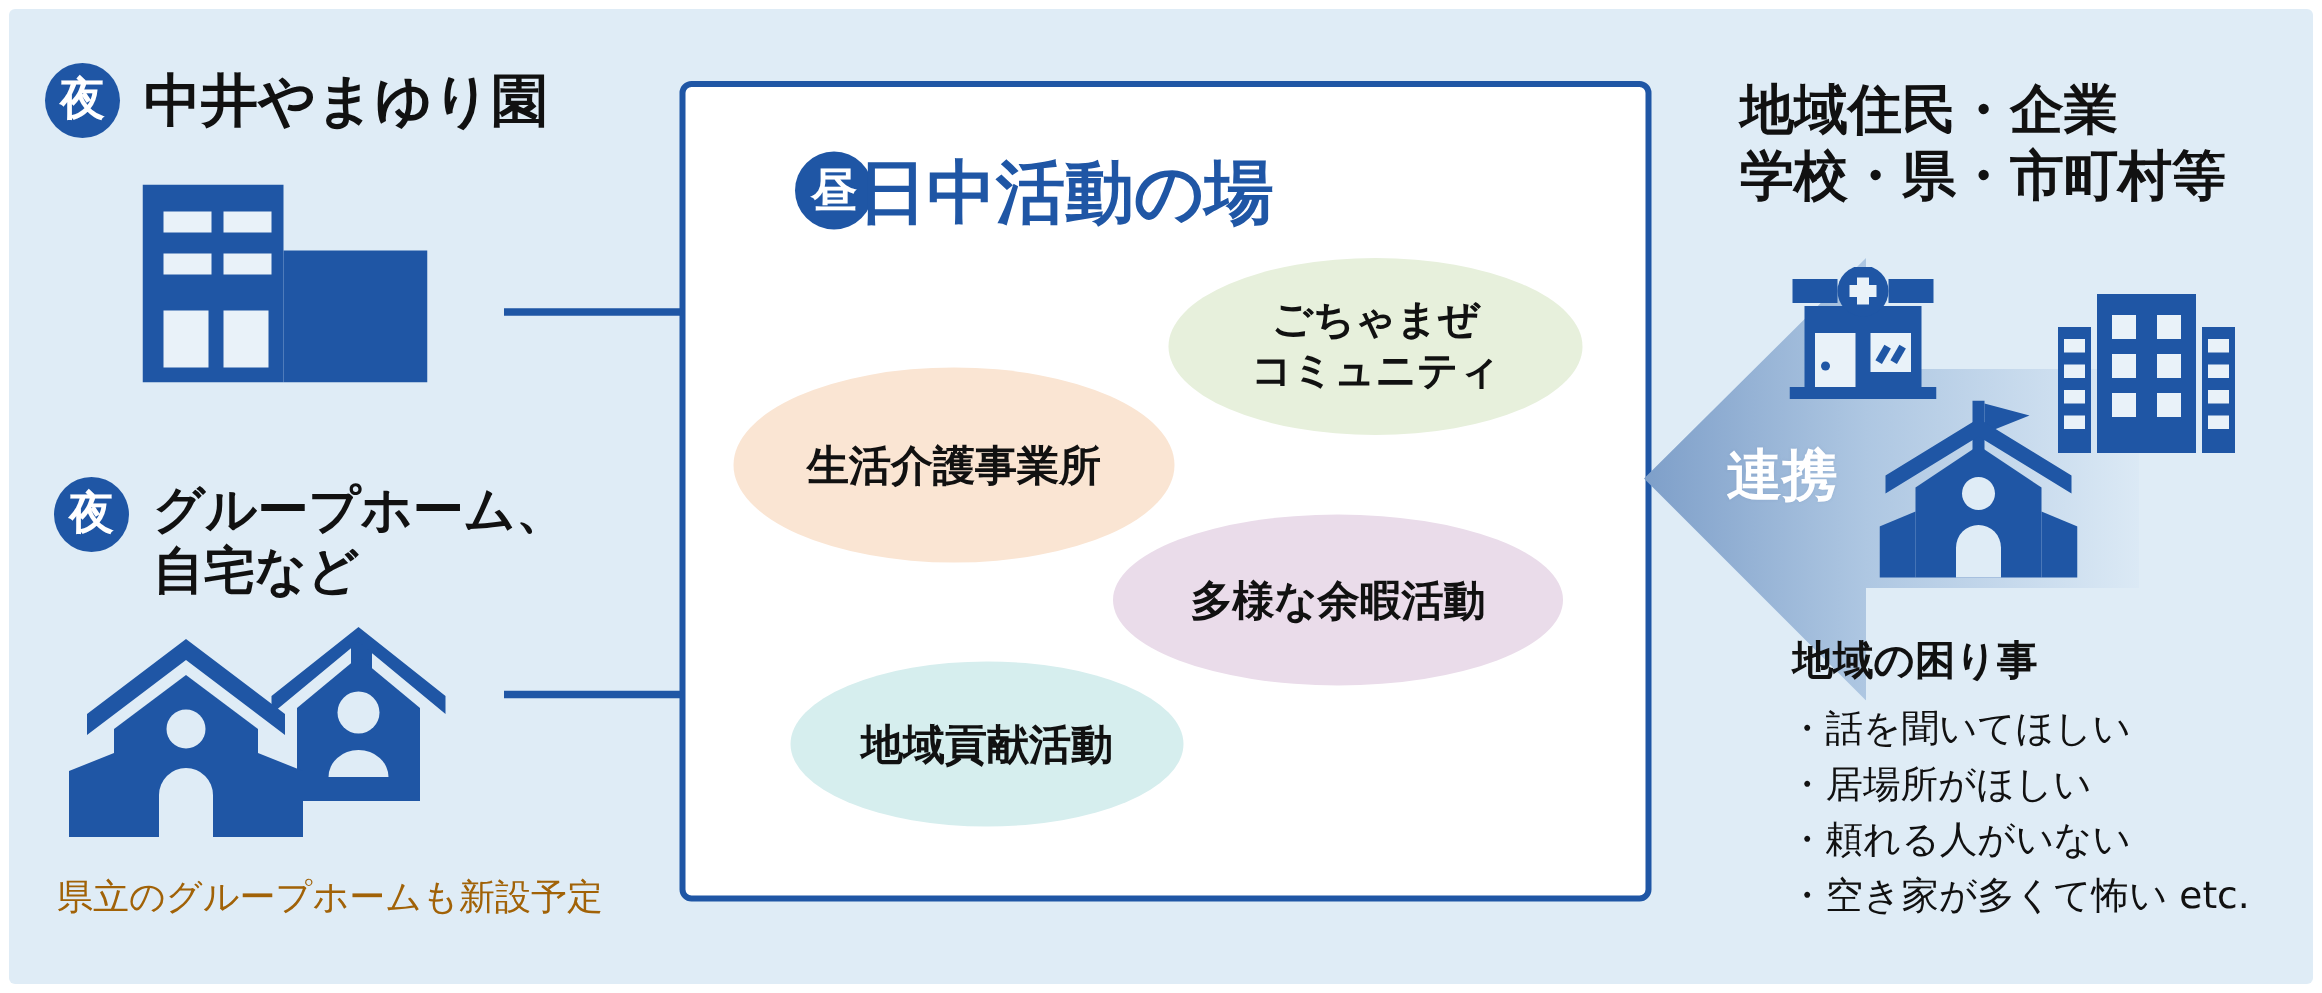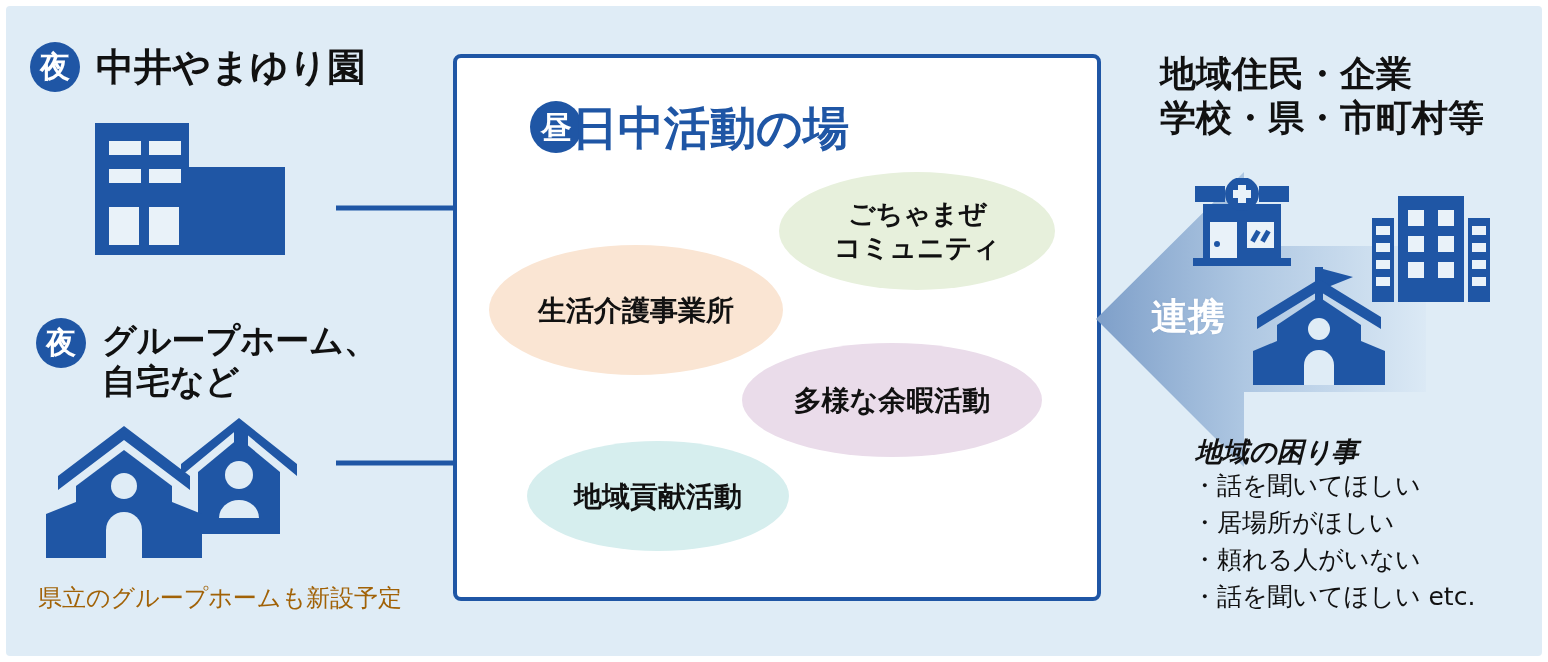--- a/index.html
+++ b/index.html
@@ -293,22 +293,22 @@
       <path d="M24 58 L66 30 L108 58 L108 118 L24 118 Z"></path>
       <path d="M0 84 L24 74 L24 118 L0 118 Z"></path>
       <path d="M132 84 L108 74 L108 118 L132 118 Z"></path>
     </g>
     <g fill="#dfecf6">
       <circle cx="66" cy="62" r="11"></circle>
       <path d="M51 118 L51 98 a15 15 0 0 1 30 0 L81 118 Z"></path>
     </g>
   </svg>
 
-  <div class="list-title" style="left:1195px; top:436px;font-style:italic;">地域の困り事</div>
+  <div class="list-title" style="left:1195px; top:425px;">地域の困り事</div>
 
   <ul class="list-items" style="left:1192px; top:467px;">
     <li>・話を聞いてほしい</li>
     <li>・居場所がほしい</li>
     <li>・頼れる人がいない</li>
-    <li>・話を聞いてほしい  etc.</li>
+    <li>・空き家が多くて怖い  etc.</li>
   </ul>
 
 </div>
 
 </body></html>

